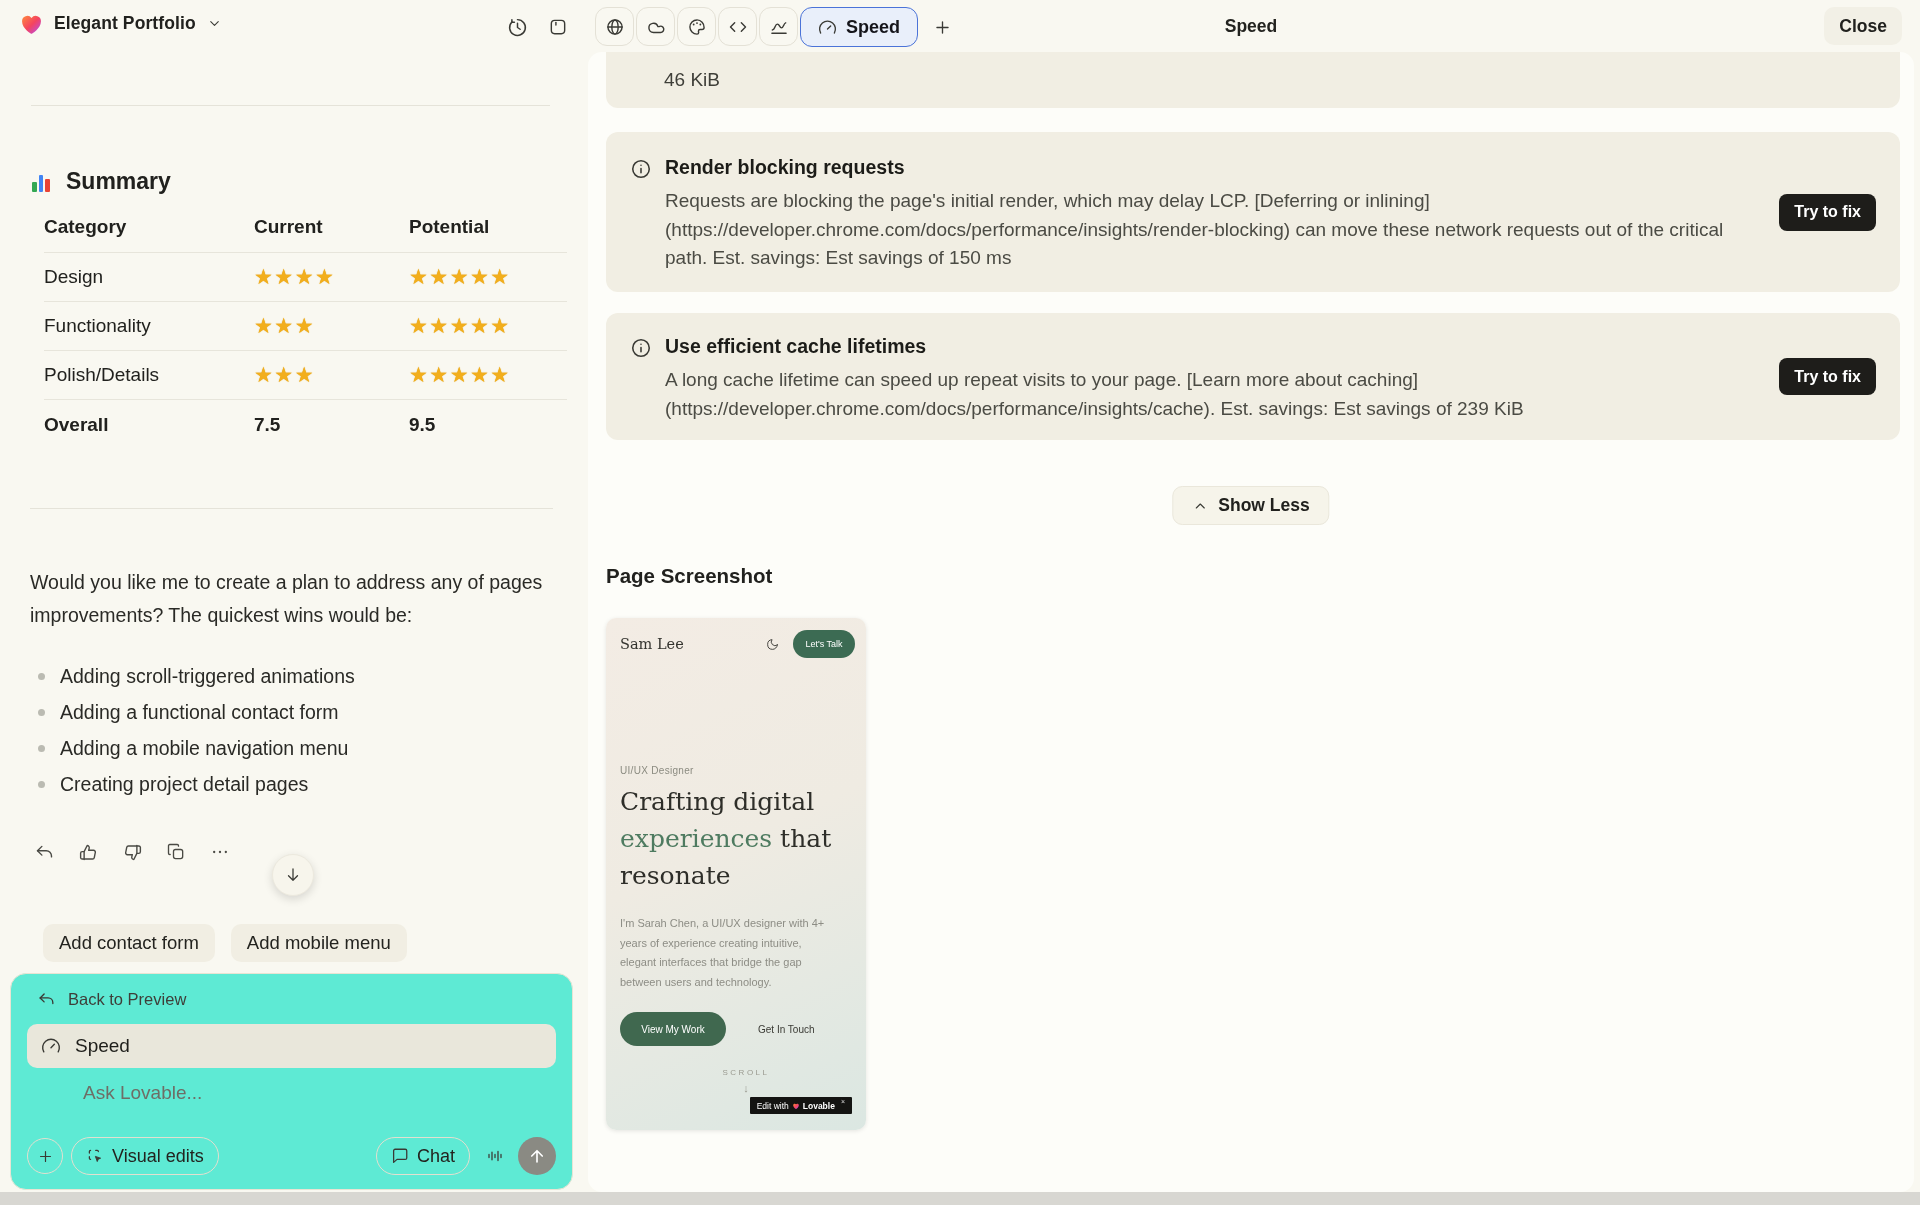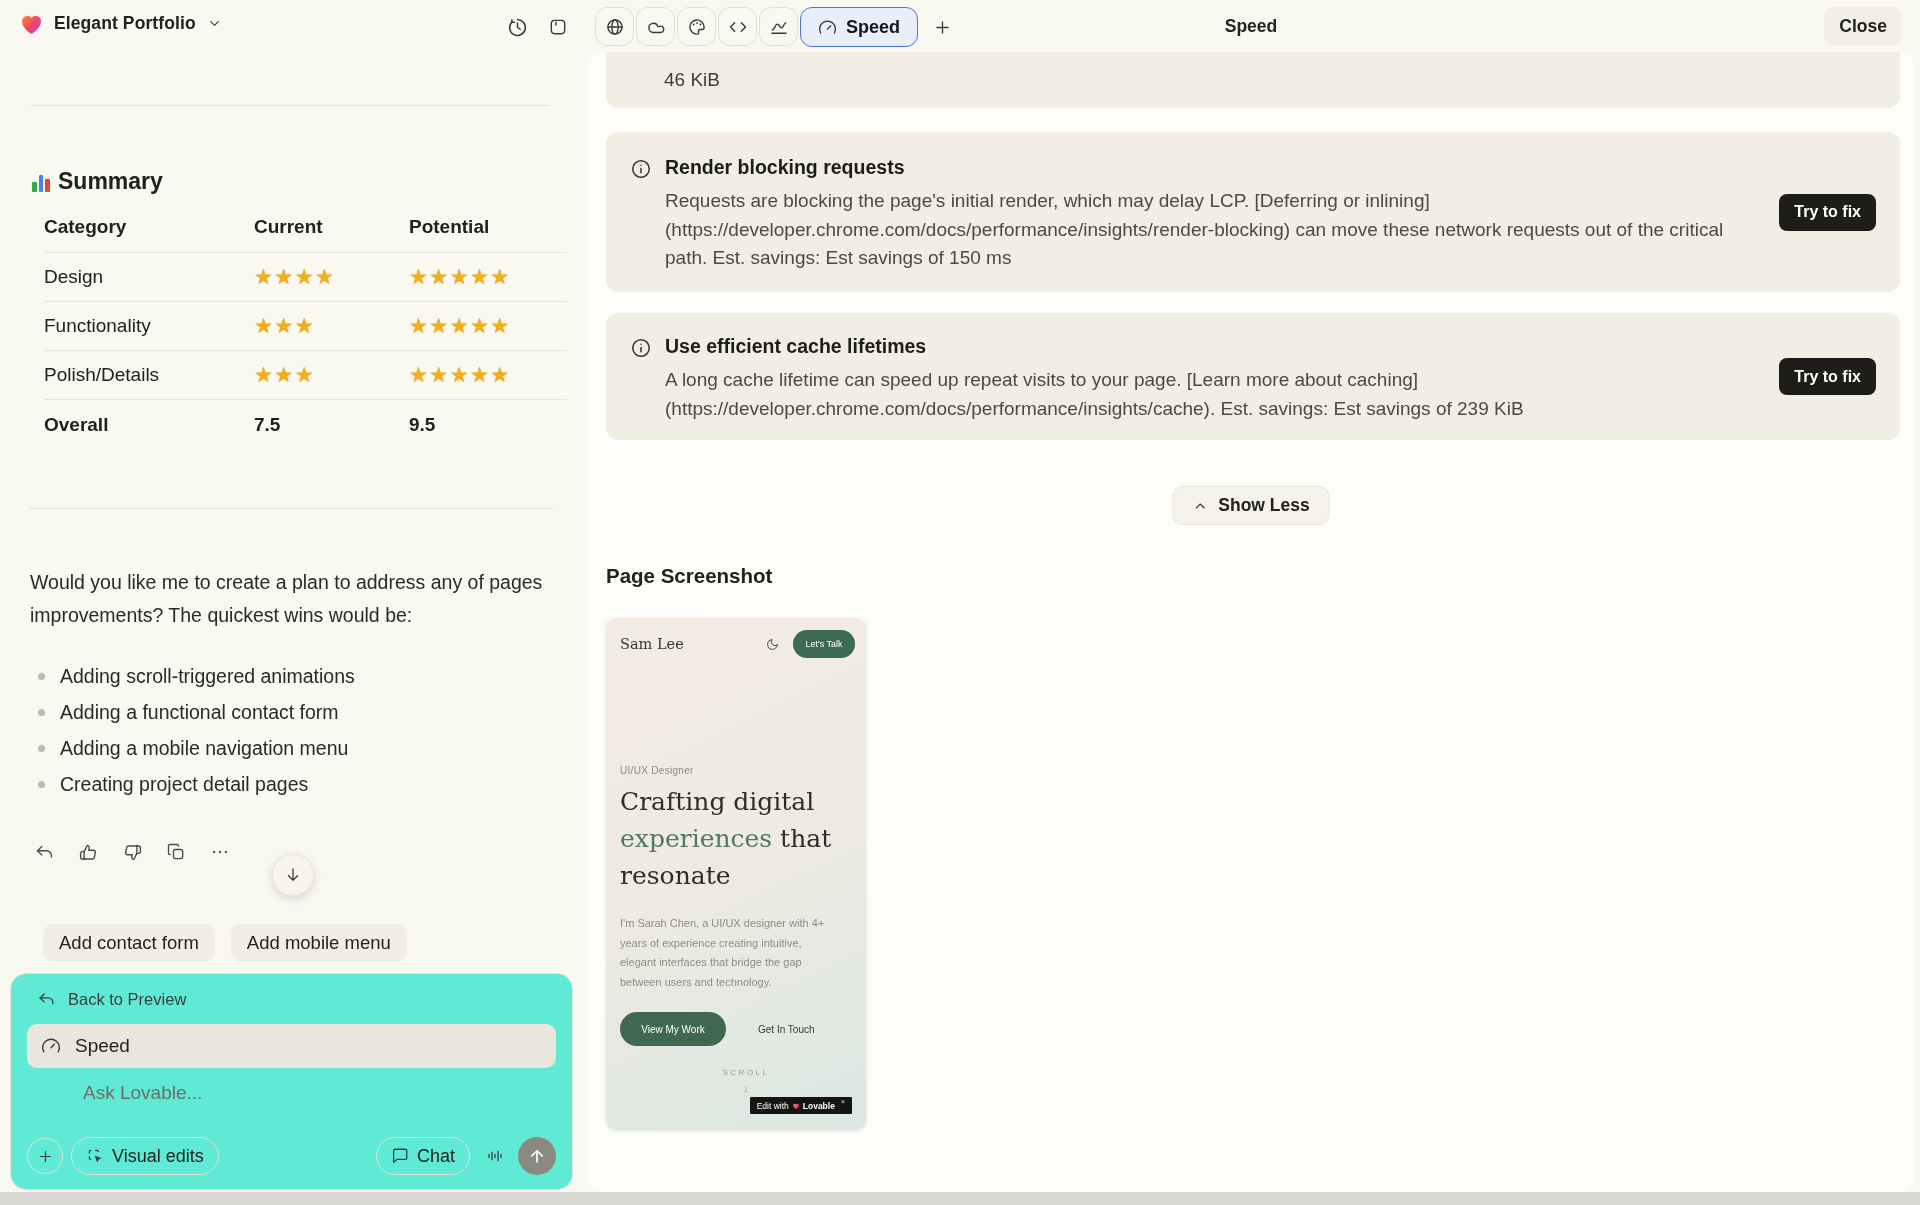--- a/index.html
+++ b/index.html
@@ -26,21 +26,21 @@
   .plus-btn { position:absolute; left:925px; top:10px; width:34px; height:34px; display:flex; align-items:center; justify-content:center; cursor:pointer; }
   .center-title { position:absolute; left:588px; top:16px; width:1326px; text-align:center; font-size:17.5px; font-weight:600; color:#23231F; pointer-events:none; }
   .close-btn { position:absolute; right:18px; top:7px; height:38px; padding:0 15px; display:flex; align-items:center;
     background:#F2F0E6; border-radius:10px; font-size:17.5px; font-weight:600; cursor:pointer; }
 
   
   .chat { position:absolute; left:0; top:52px; width:588px; height:1140px; }
   .divider { position:absolute; height:1px; background:#E5E3D9; }
   .d1 { top:53px; left:31px; width:519px; }
   .d2 { top:456px; left:30px; width:523px; }
-  .summary-head { position:absolute; top:116px; left:30px; display:flex; align-items:center; gap:6px; }
+  .summary-head { position:absolute; top:116px; left:30px; display:flex; align-items:center; gap:14px; }
   .summary-head .txt { font-size:23px; font-weight:700; }
   .bar-ic { width:22px; height:22px; display:flex; align-items:flex-end; gap:2px; padding:2px 2px 1px 2px; }
   .bar-ic i { display:block; width:5px; border-radius:1px; }
   .bar-ic .b1 { height:10px; background:#34A853; }
   .bar-ic .b2 { height:17px; background:#4285F4; }
   .bar-ic .b3 { height:13px; background:#EA4335; }
 
   .sum-table { position:absolute; top:160px; left:44px; width:523px; font-size:19px; }
   .trow { display:flex; align-items:center; height:49px; border-bottom:1px solid #E7E5DB; }
   .trow.head { height:41px; font-weight:700; align-items:flex-start; padding-top:4px; }

